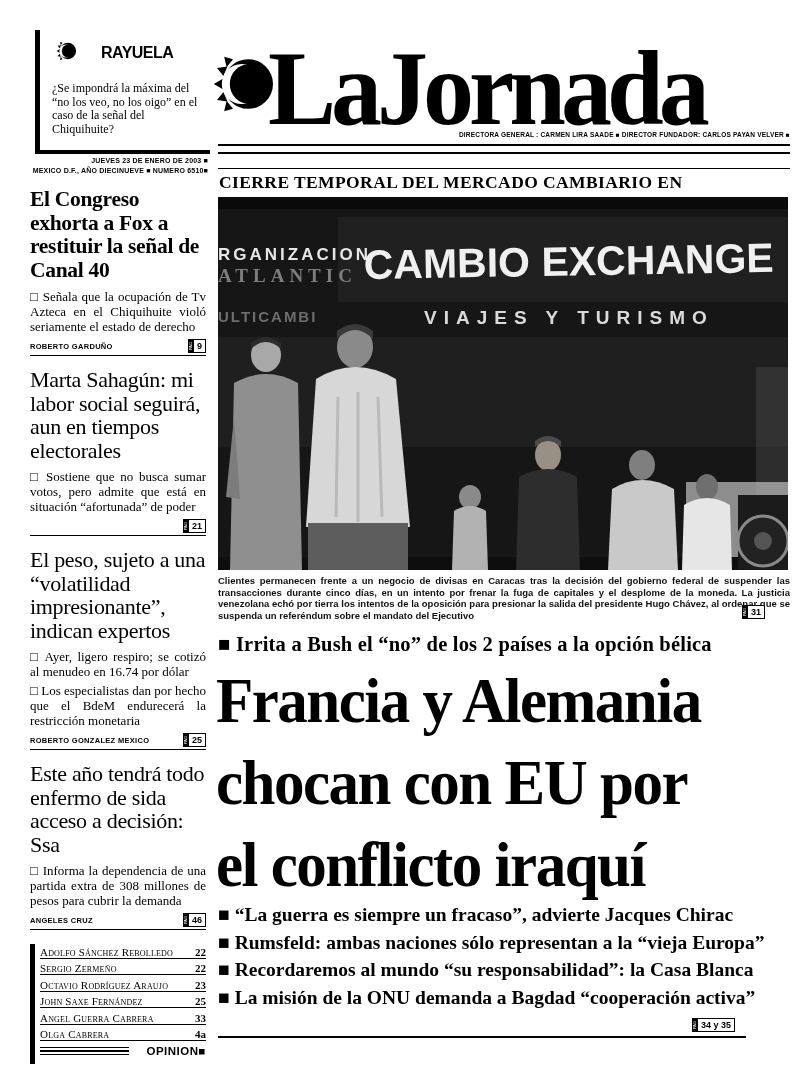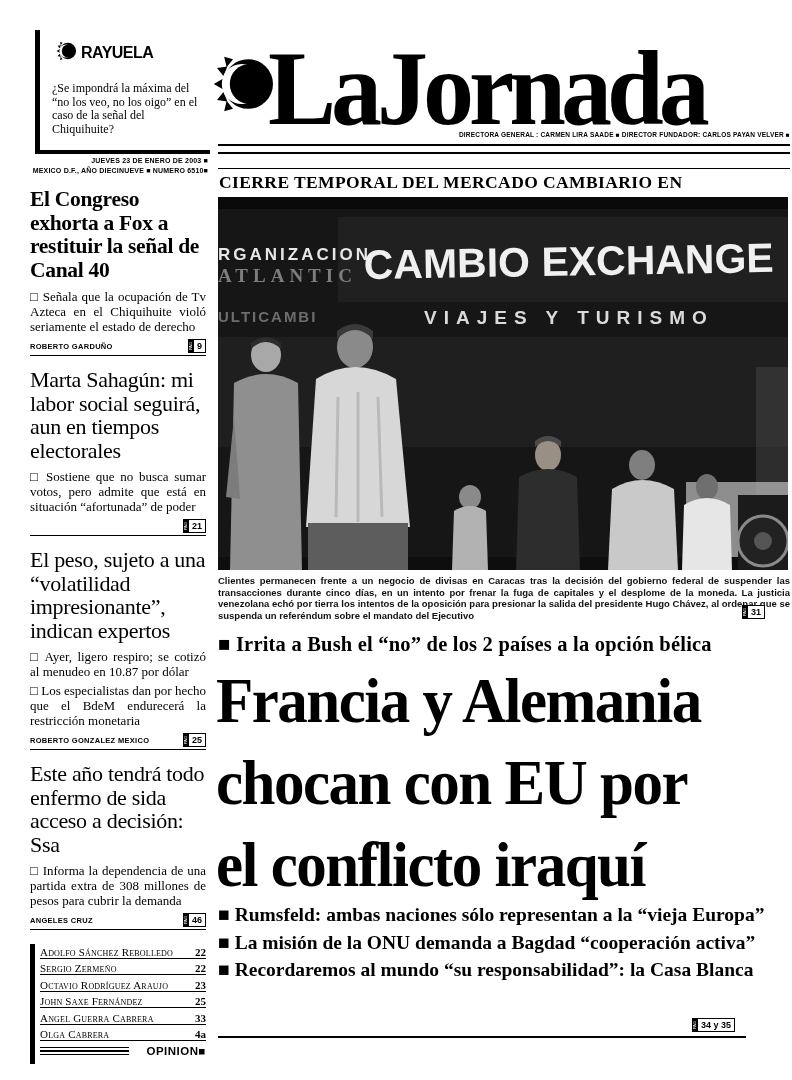--- a/index.html
+++ b/index.html
@@ -3,21 +3,21 @@
 <meta charset="utf-8">
 <style>
   html,body{margin:0;padding:0;background:#e9e9e9;}
   .page{position:relative;width:792px;height:1080px;background:#ffffff;margin:0 auto;
         font-family:"Liberation Serif",serif;color:#000;overflow:hidden;}
 
   
   .rayuela{position:absolute;left:30px;top:28px;width:178px;height:126px;}
   .rayuela-bar-left{position:absolute;left:5px;top:2px;width:5px;height:122px;background:#000;}
   .rayuela-bar-bottom{position:absolute;left:5px;top:122px;width:175px;height:4px;background:#000;}
-  .rayuela-head{position:absolute;left:26px;top:12px;display:flex;align-items:center;gap:3px;}
+  .rayuela-head{position:absolute;left:26px;top:12px;display:flex;align-items:center;gap:23px;}
   .rayuela-title{font-family:"Liberation Sans",sans-serif;font-weight:bold;font-size:16px;letter-spacing:-.5px;}
   .rayuela-text{position:absolute;left:22px;top:54px;width:150px;font-size:12px;line-height:13.5px;}
 
   .dateline{position:absolute;left:0px;top:156px;width:208px;text-align:right;
             font-family:"Liberation Sans",sans-serif;font-weight:bold;font-size:7px;line-height:9.5px;letter-spacing:.2px;}
 
   
   .masthead-logo{position:absolute;left:213px;top:52px;}
   .masthead-title{position:absolute;left:268px;top:37px;font-weight:bold;font-size:102px;line-height:100px;
                   letter-spacing:-5px;transform:scaleY(1.04);transform-origin:left top;white-space:nowrap;}
@@ -184,23 +184,24 @@
     <span class="pag-num">31</span>
   </span>
 
   <div class="lead-kicker">■ Irrita a Bush el “no” de los 2 países a la opción bélica</div>
   <div class="lead-headline">
     <div>Francia y Alemania</div>
     <div>chocan con EU por</div>
     <div>el conflicto iraquí</div>
   </div>
   <div class="lead-bullets">
+    <div>■ “La guerra es siempre un fracaso”, advierte Jacques Chirac</div>
     <div>■ Rumsfeld: ambas naciones sólo representan a la “vieja Europa”</div>
+    <div>■ Recordaremos al mundo “su responsabilidad”: la Casa Blanca</div>
     <div>■ La misión de la ONU demanda a Bagdad “cooperación activa”</div>
-    <div>■ Recordaremos al mundo “su responsabilidad”: la Casa Blanca</div>
   </div>
   <span class="pagbox lead-ref">
     <span class="pag-vert">PAG</span>
     <span class="pag-num">34 y 35</span>
   </span>
   <div class="lead-bottom-rule"></div>
 
   <div class="leftcol">
 
     <div class="article bold">
@@ -222,21 +223,21 @@
         <span class="byline"></span>
         <span class="pagbox">
           <span class="pag-vert">PAG</span>
           <span class="pag-num">21</span>
         </span>
       </div>
     </div>
 
     <div class="article">
       <h2>El peso, sujeto a una “volatilidad impresionante”, indican expertos</h2>
-      <p class="deck">□ Ayer, ligero respiro; se cotizó al menudeo en 10.87 por dólar</p>
+      <p class="deck">□ Ayer, ligero respiro; se cotizó al menudeo en 16.74 por dólar</p>
       <p class="deck">□ Los especialistas dan por hecho que el BdeM endurecerá la restricción monetaria</p>
       <div class="byline-row">
         <span class="byline">ROBERTO GONZALEZ MEXICO</span>
         <span class="pagbox">
           <span class="pag-vert">PAG</span>
           <span class="pag-num">25</span>
         </span>
       </div>
     </div>
 

